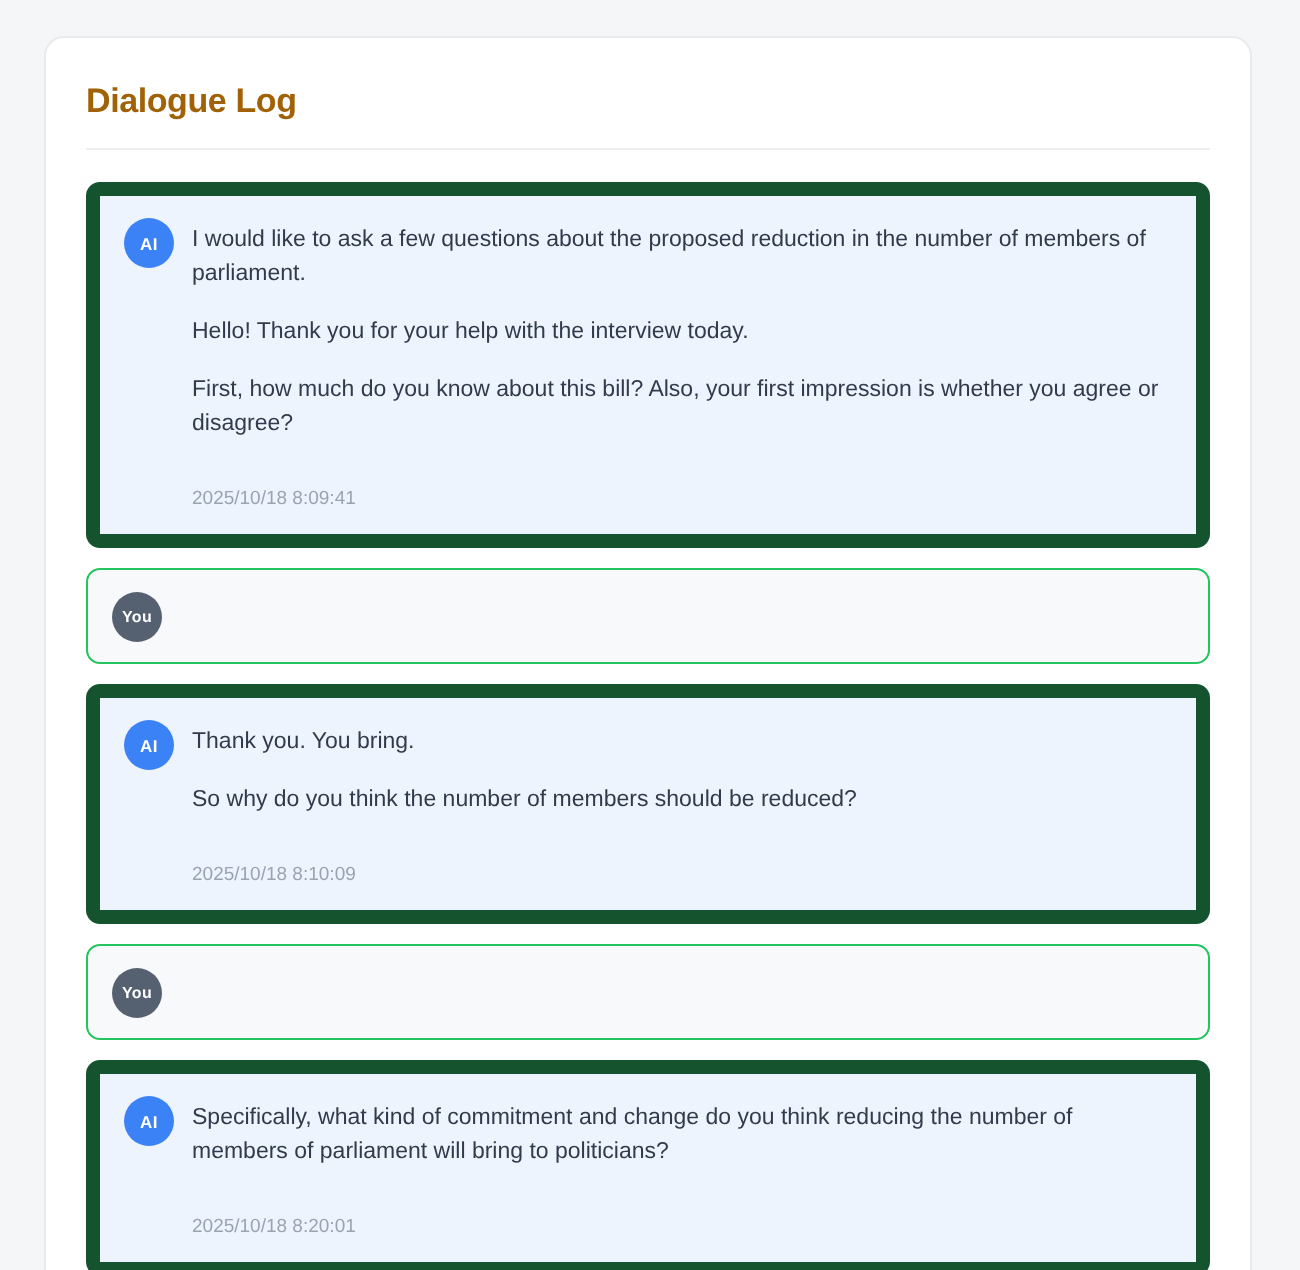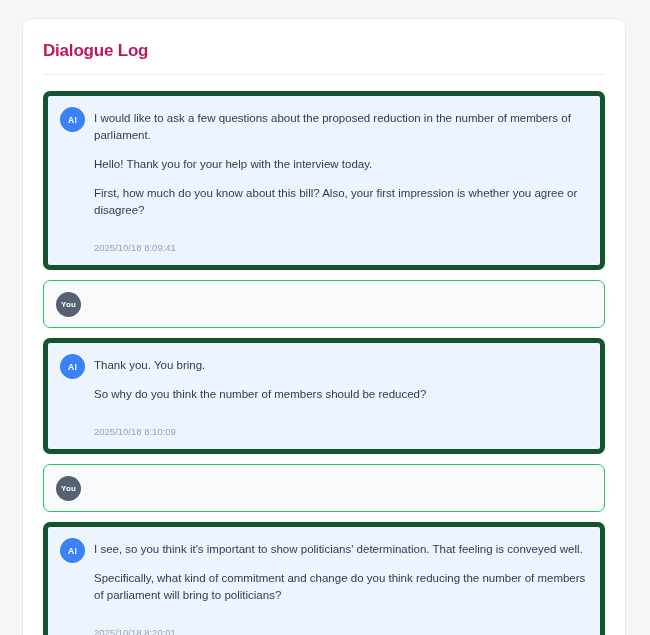--- a/index.html
+++ b/index.html
@@ -26,21 +26,21 @@
     border-radius: 10px;
     box-sizing: border-box;
     width: 604px;
     min-height: 640px;
     padding: 20px 20px 20px 20px;
   }
 
   .card-title {
     font-size: 17px;
     font-weight: bold;
-    color: #be185d;
+    color: #a16207;
     letter-spacing: -0.2px;
     margin: 2px 0 0 0;
     padding: 0 0 13px 0;
   }
 
   .title-divider {
     height: 1px;
     background: #eceef1;
     margin: 0 0 16px 0;
   }
@@ -55,21 +55,21 @@
     display: flex;
     align-items: flex-start;
     gap: 9px;
     border-radius: 7px;
     box-sizing: border-box;
     padding: 11px 14px 10px 12px;
   }
 
   .msg.ai {
     background: #eef4fe;
-    border: 5px solid #14532d;
+    border: 7px solid #14532d;
   }
 
   .msg.you {
     background: #f8f9fb;
     border: 1px solid #22c55e;
   }
 
   .avatar {
     flex: 0 0 auto;
     width: 25px;
@@ -153,20 +153,19 @@
             <div class="line">So why do you think the number of members should be reduced?</div>
             <div class="timestamp">2025/10/18 8:10:09</div>
           </div>
         </div>
         <div class="msg you">
           <div class="avatar you">You</div>
         </div>
         <div class="msg ai">
           <div class="avatar ai">AI</div>
           <div class="body">
-            <div class="line">I see, so you think it's important to show politicians' determination. That feeling is conveyed well.</div>
             <div class="line">Specifically, what kind of commitment and change do you think reducing the number of members of parliament will bring to politicians?</div>
             <div class="timestamp">2025/10/18 8:20:01</div>
           </div>
         </div>
       </div>
   </div>
 </div>
 
 </body></html>

